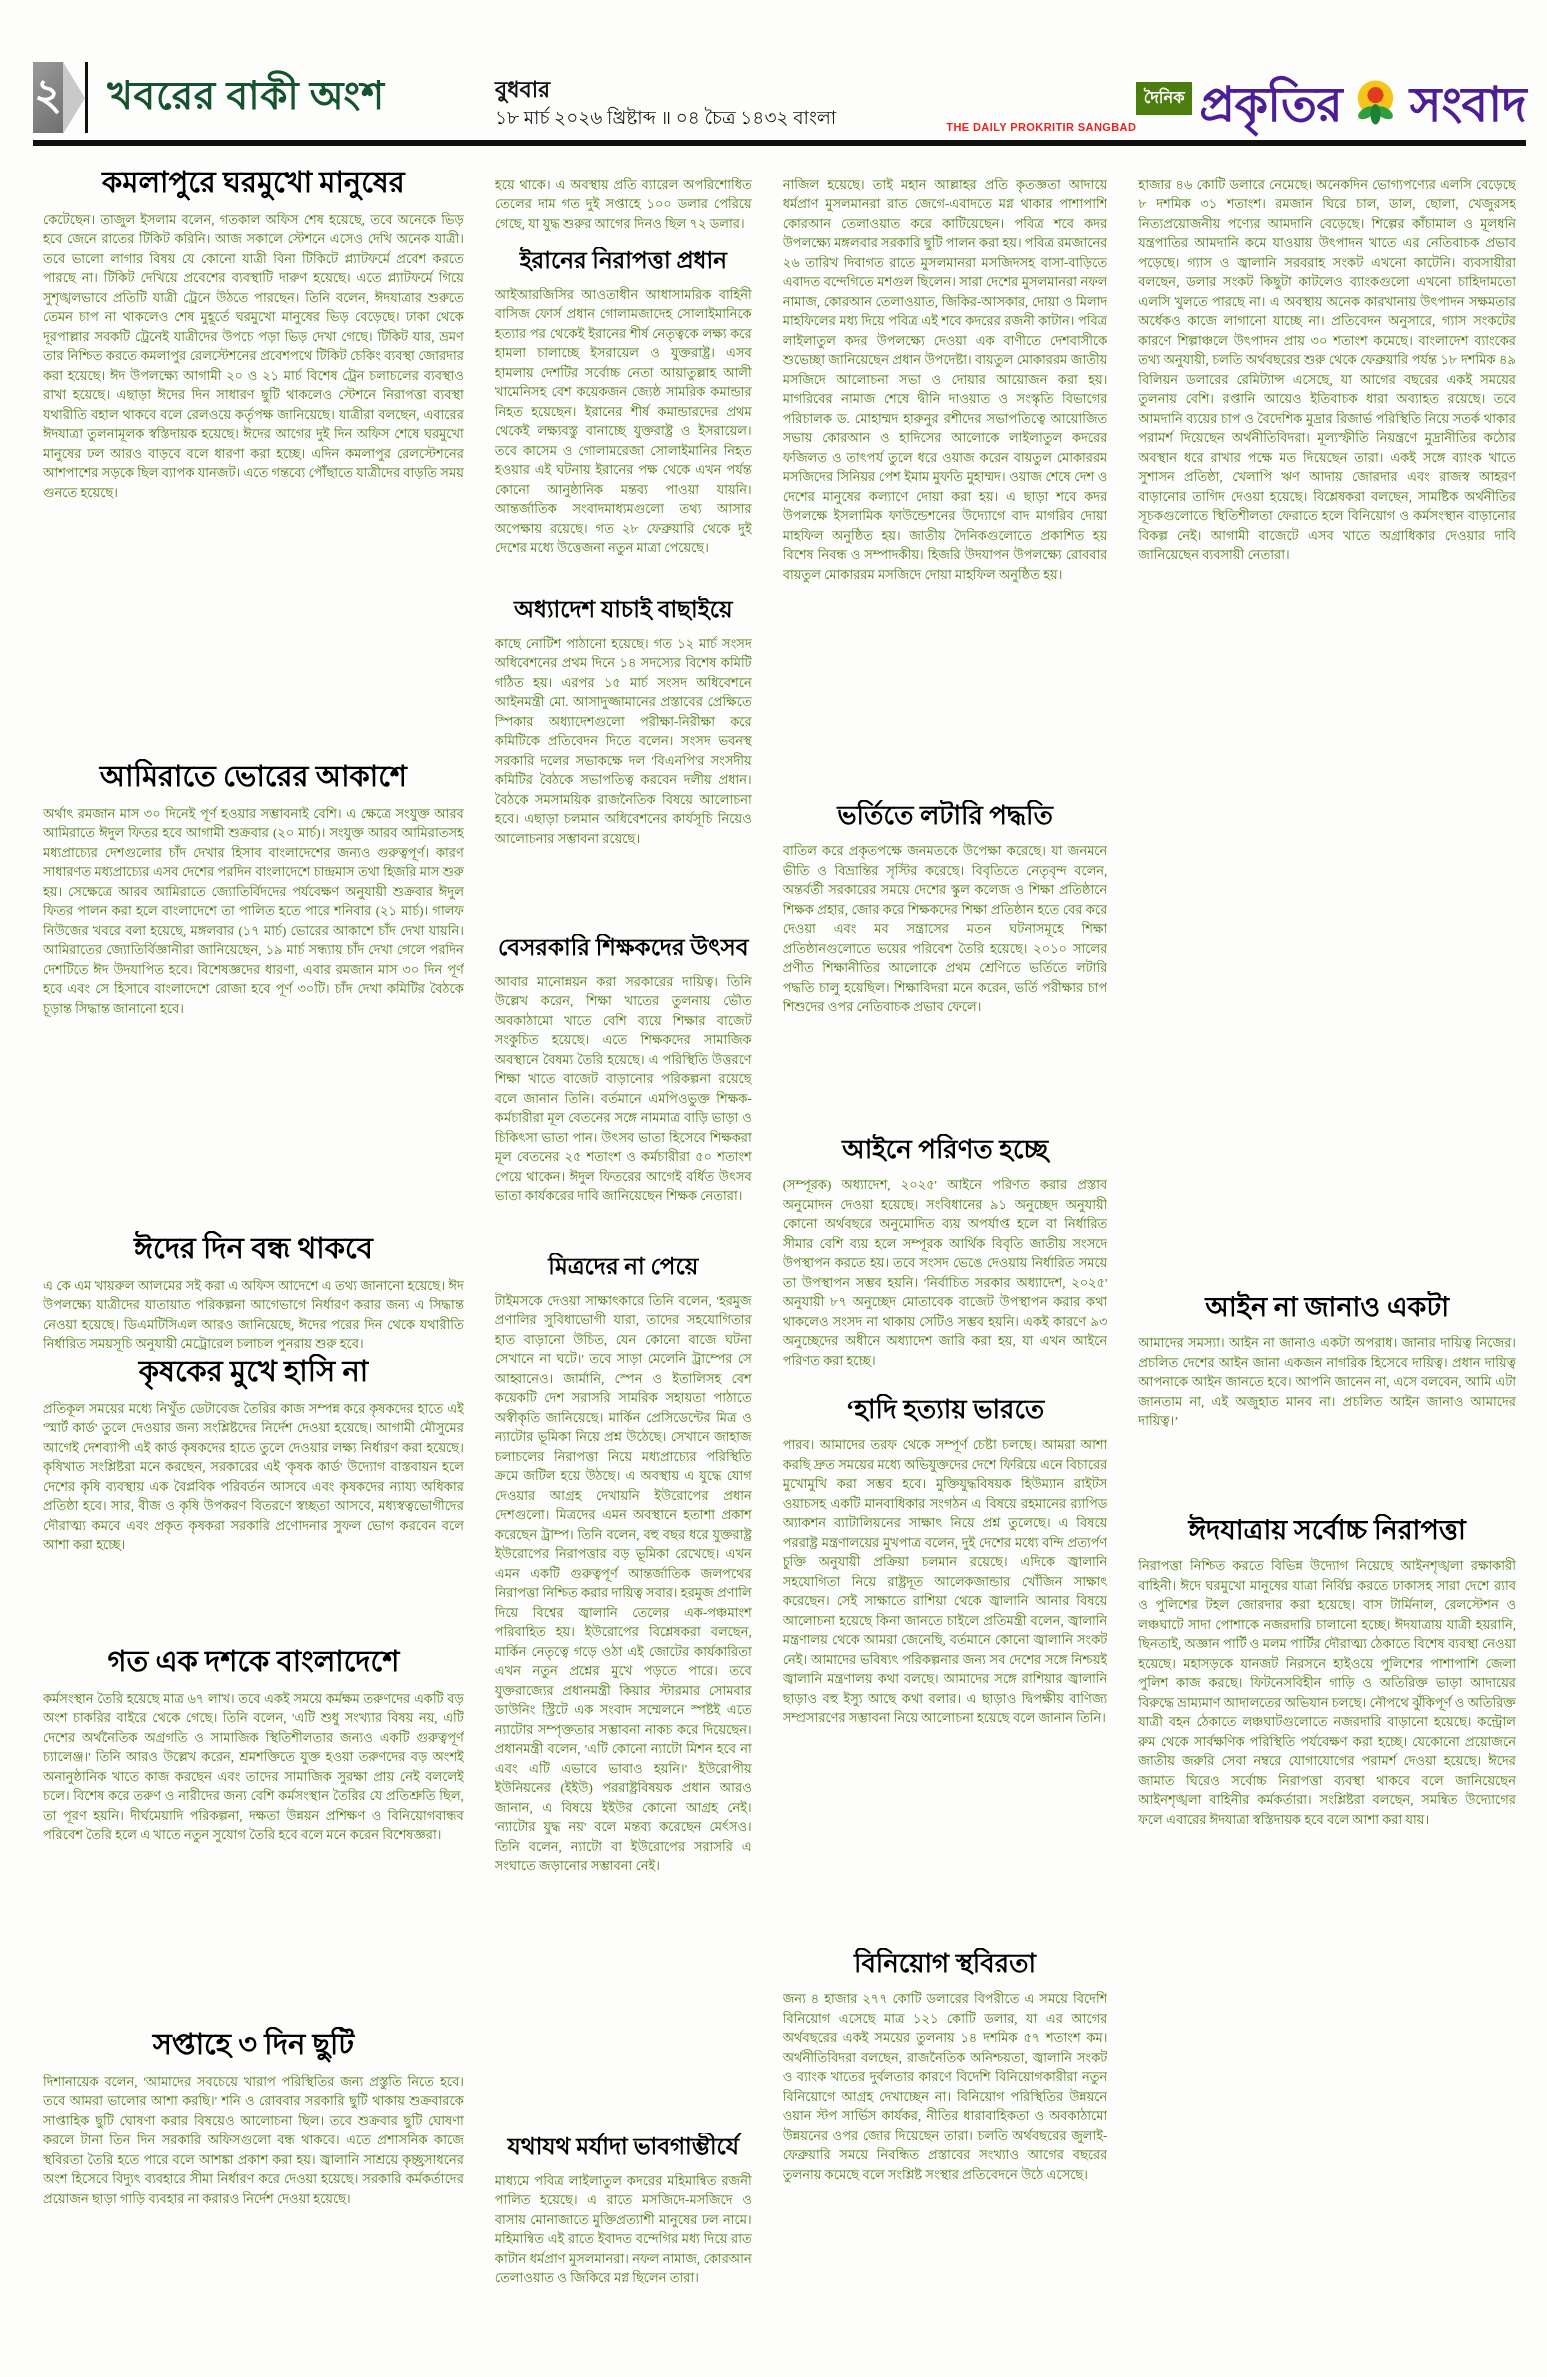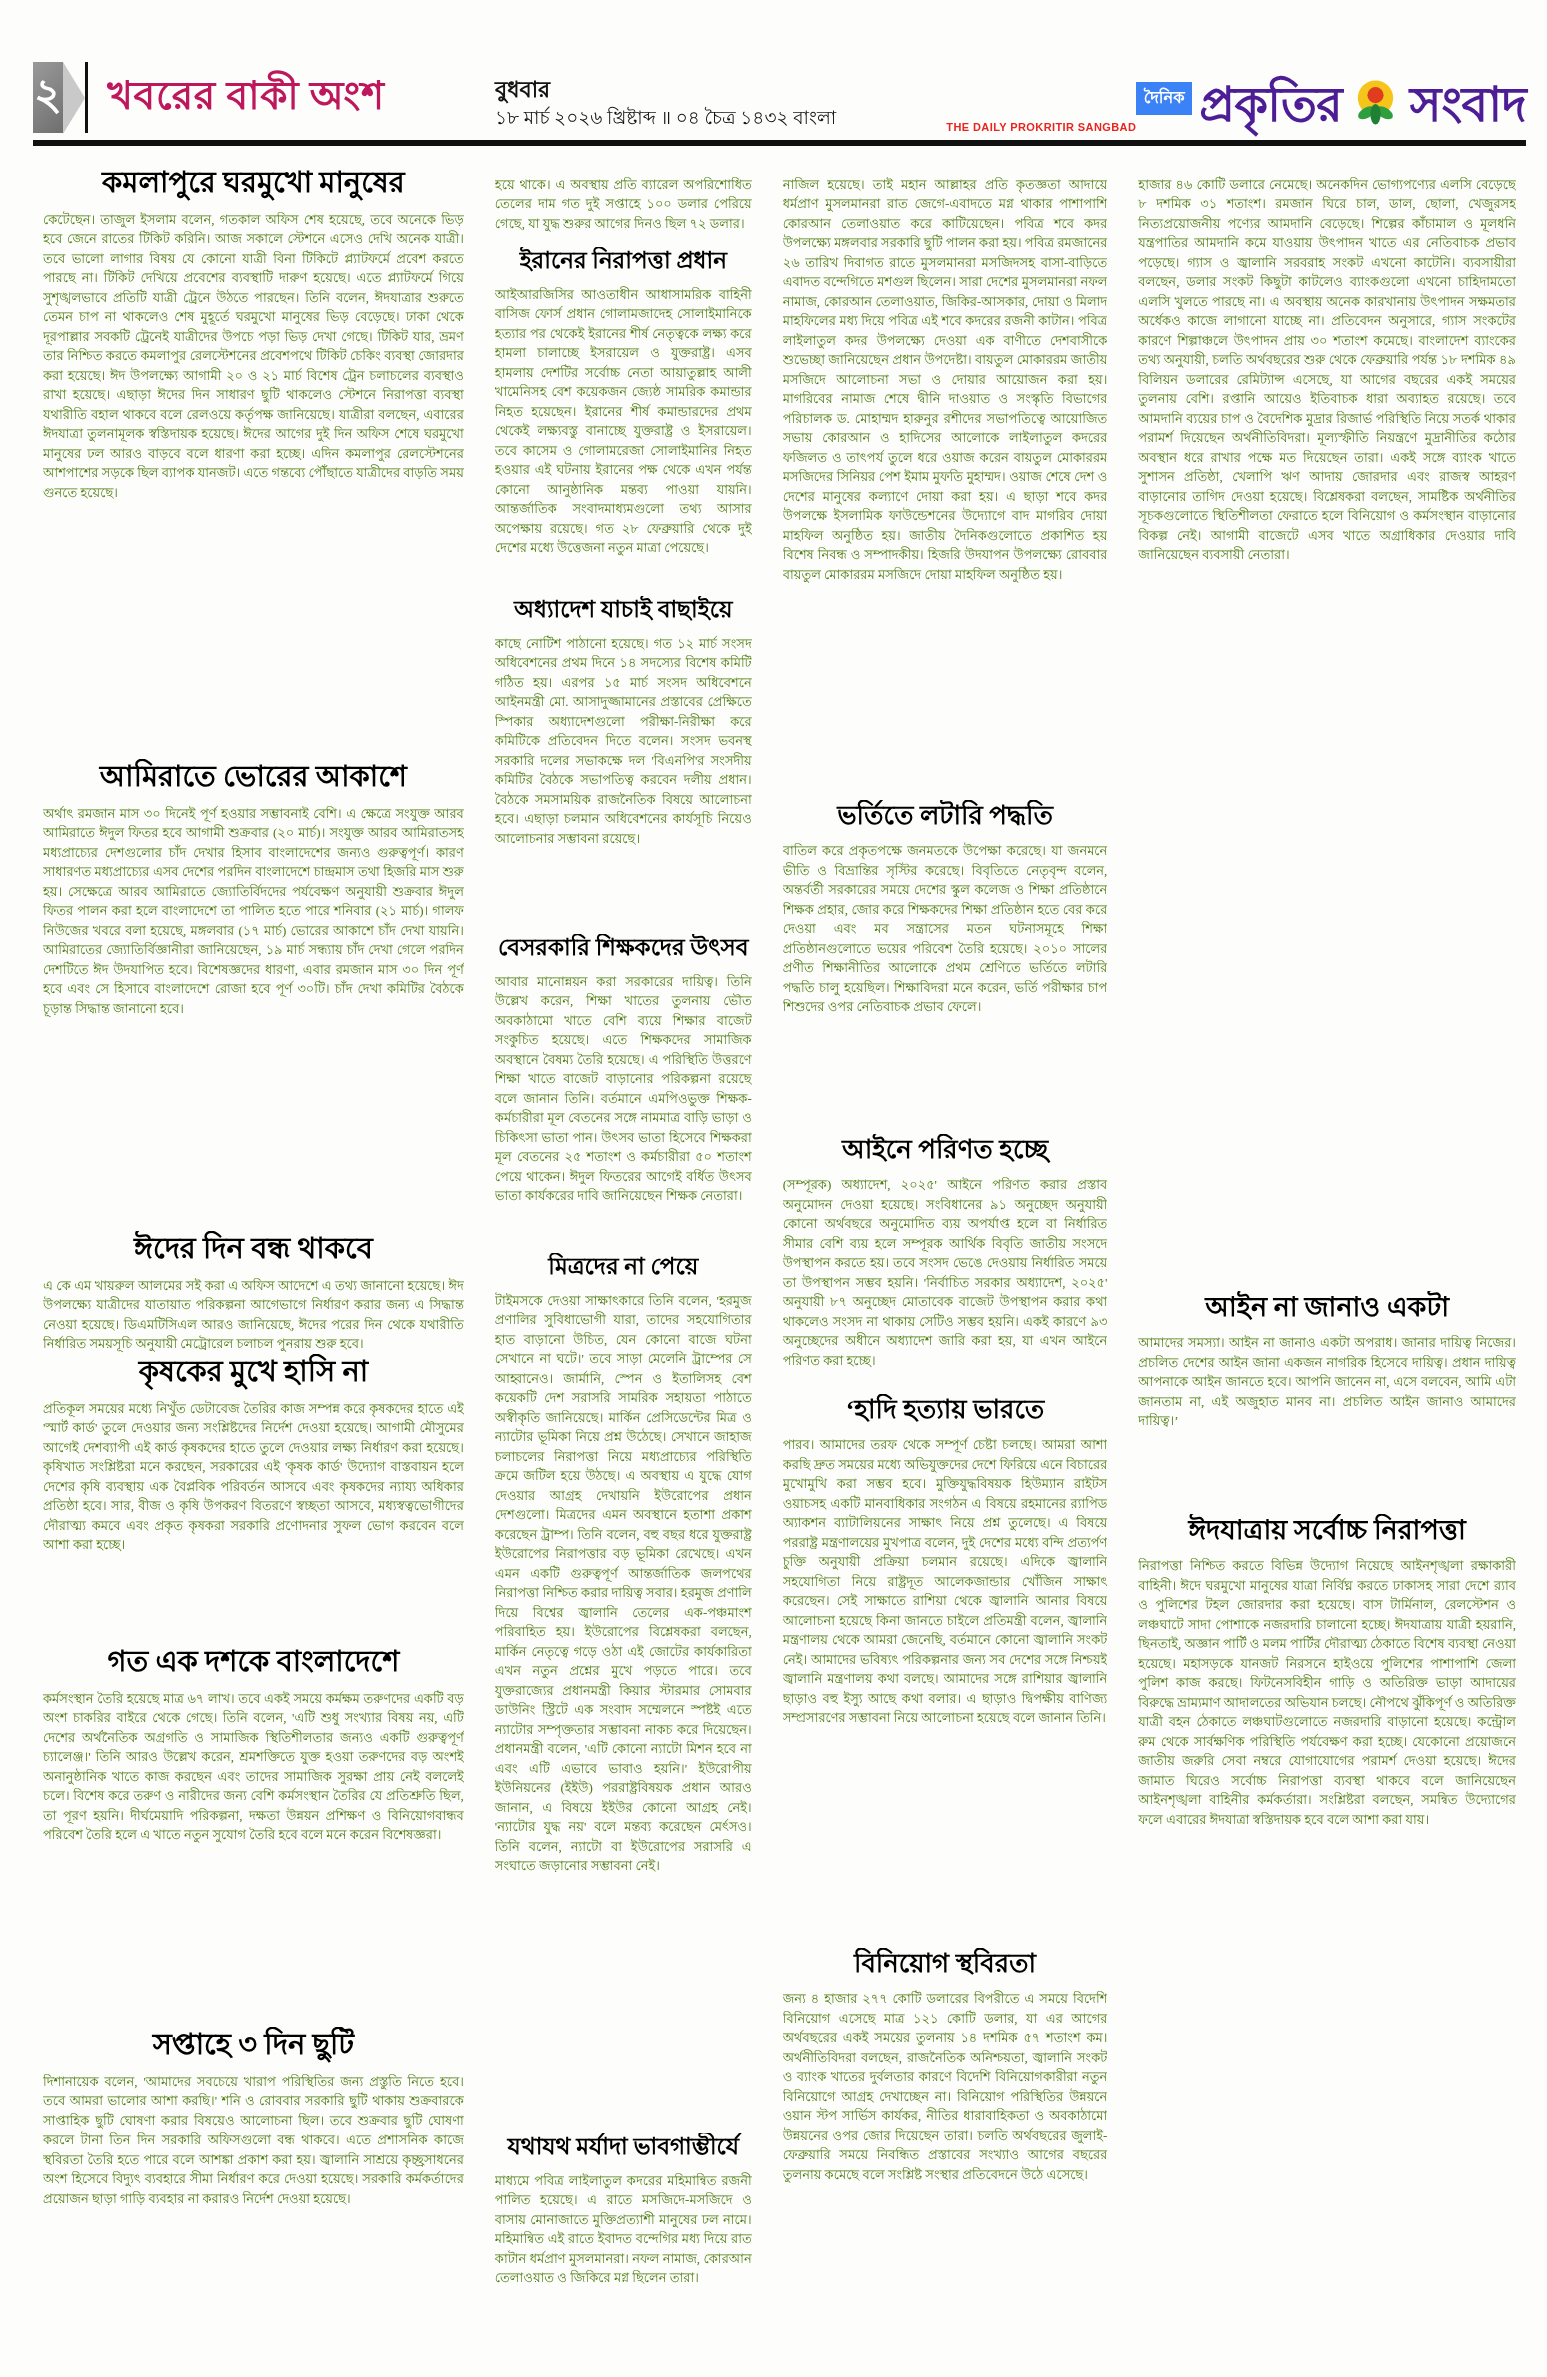--- a/index.html
+++ b/index.html
@@ -10,29 +10,29 @@
   }
   
   .masthead{display:flex;align-items:flex-end;justify-content:space-between;height:88px;}
   .mh-left{display:flex;align-items:center;gap:19.3px;}
   .pagebox{position:relative;width:55px;height:71px;display:flex;align-items:center;}
   .pagebox .sq{width:55px;height:71px;background:linear-gradient(135deg,#9a9a9a,#6f6f6f);
     color:#fff;font-size:43px;font-weight:bold;display:flex;align-items:center;justify-content:center;}
   .pagebox .arrow{width:0;height:0;border-top:36px solid transparent;border-bottom:36px solid transparent;
     border-left:22px solid #c9c9c9;}
   .pagebox .bar{width:6px;height:71px;background:#111;}
-  .section-title{font-size:39px;font-weight:bold;letter-spacing:0.7px;color:#be185d;white-space:nowrap;}
+  .section-title{font-size:39px;font-weight:bold;letter-spacing:0.7px;color:#14532d;white-space:nowrap;}
   .mh-date{ text-align:left;line-height:1.35;padding-bottom:3px;}
   .mh-date .wd{font-size:22px;font-weight:bold;}
   .mh-date .dl{font-size:18.6px;}
   .brand{display:flex;flex-direction:row;align-items:flex-end;gap:0;}
   .brand-top{font-size:11px;font-weight:bold;color:#e8251f;letter-spacing:0.4px;
     font-family:"Liberation Sans",sans-serif;}
   .brand-row{display:flex;align-items:center;gap:7.4px;}
-  .daily-tab{background:#3b82f6;color:#fff;font-size:16.3px;font-weight:bold;padding:3px 7.4px;
+  .daily-tab{background:#4d7c0f;color:#fff;font-size:16.3px;font-weight:bold;padding:3px 7.4px;
     transform:translateY(-6px);}
   .brand-name{font-size:48px;font-weight:bold;color:#4c1d95;letter-spacing:-0.7px;line-height:.95;}
   .rule{height:5.2px;background:#111;margin-top:7.4px;}
   
   .cols{display:flex;gap:11px;margin-top:19.3px;}
   .colA{width:449px;} .colB{width:282px;} .colC{width:351px;} .colD{width:405px;}
   .article{overflow:hidden;box-sizing:border-box;padding-bottom:7.4px;}
   .article h2{margin:1.5px 0 7.4px 0;text-align:center;font-weight:bold;color:#000;line-height:1.15;}
   .colA .article h2{font-size:29px;}
   .colB .article h2{font-size:23px;}

